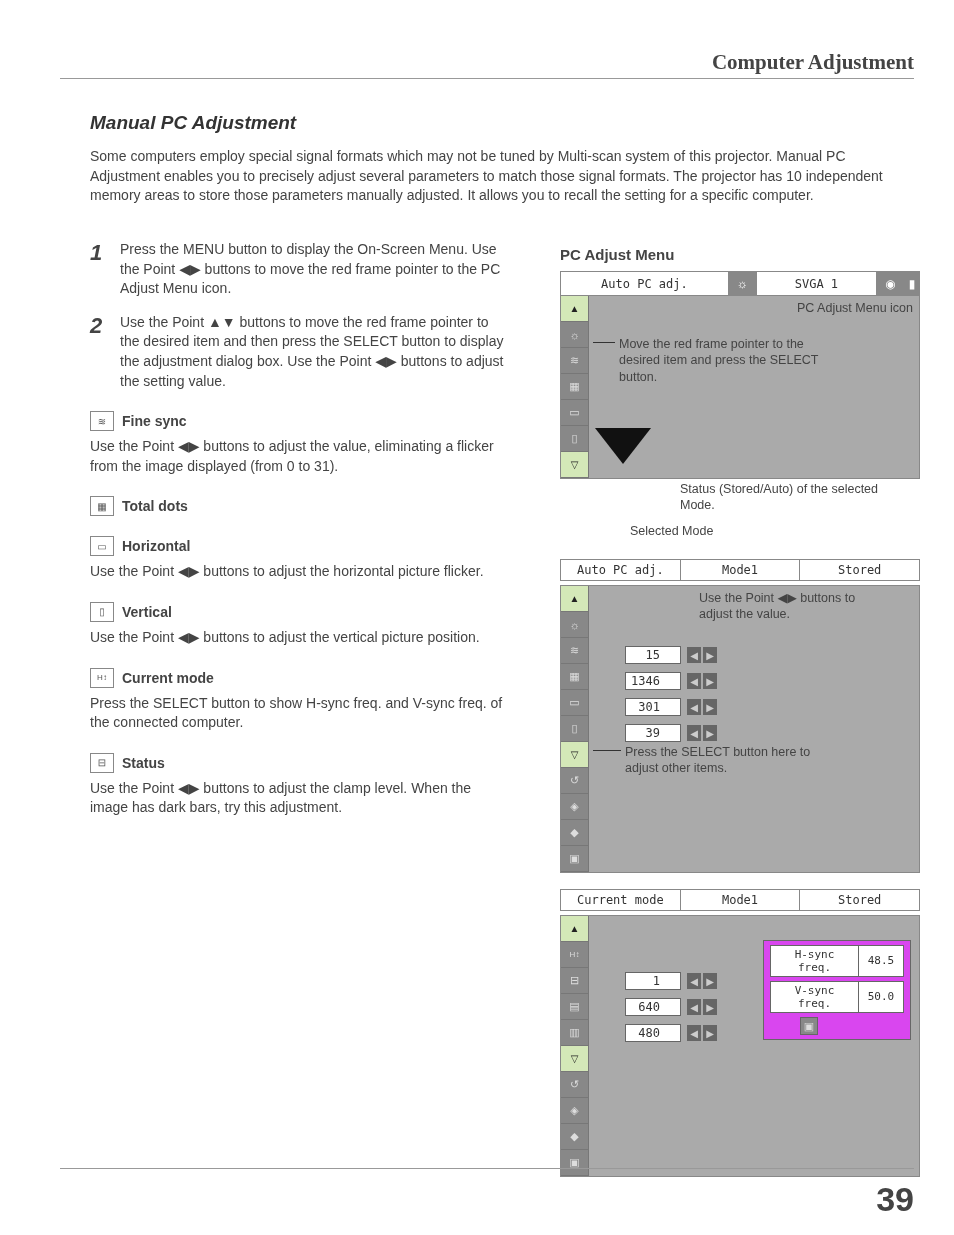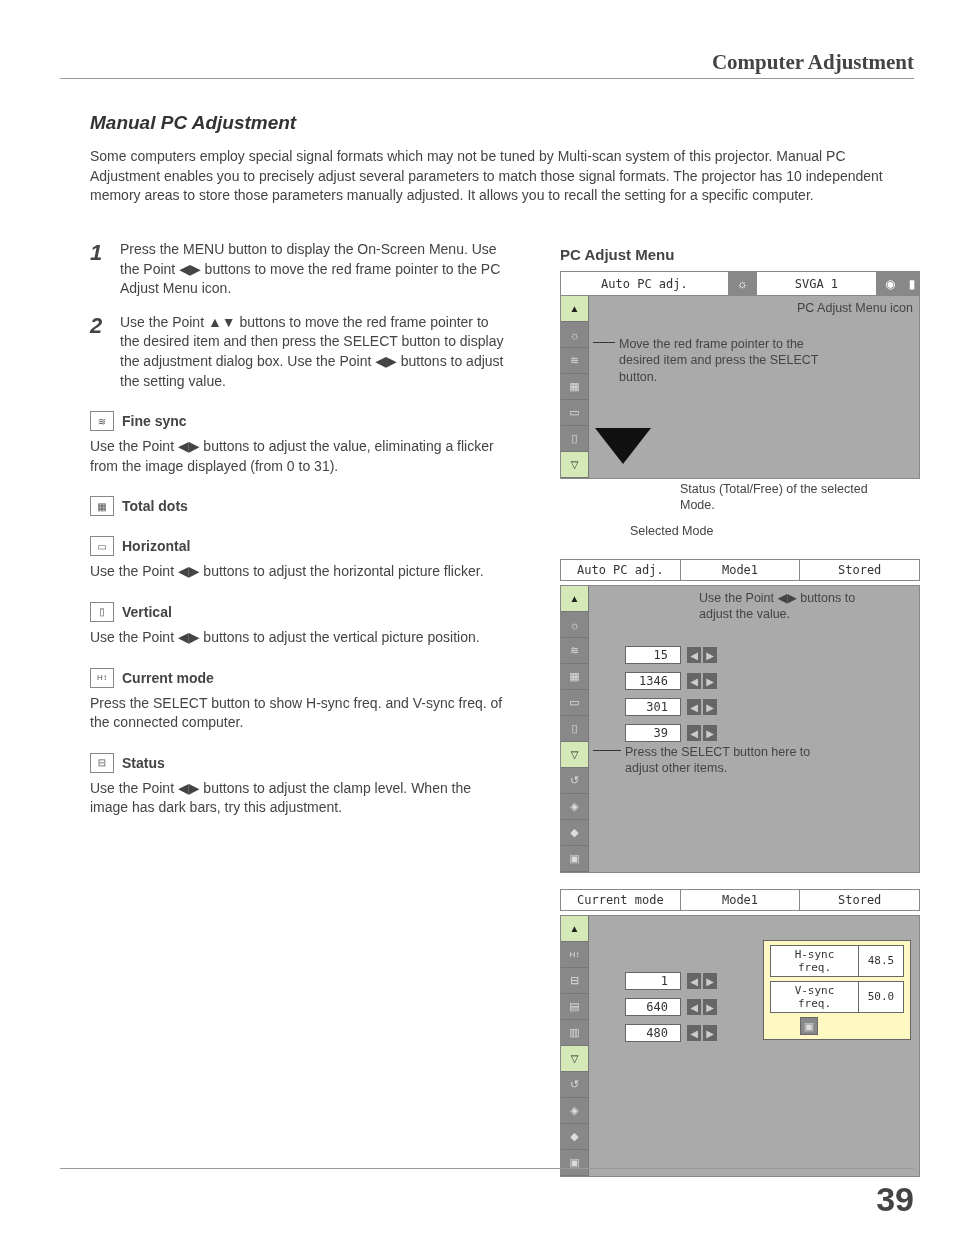--- a/index.html
+++ b/index.html
@@ -185,21 +185,21 @@
     display: flex;
     align-items: center;
     height: 26px;
   }
   .value-box {
     width: 56px;
     height: 18px;
     background: #fff;
     border: 1px solid #666;
     text-align: right;
-    padding-right: 12px;
+    padding-right: 20px;
     font-family: monospace;
     font-size: 12px;
     line-height: 16px;
     margin-left: 30px;
   }
   .lr-arrows {
     margin-left: 6px;
     display: flex;
     gap: 2px;
   }
@@ -268,21 +268,21 @@
   }
   .footer-line {
     position: absolute;
     bottom: 66px;
     left: 60px;
     right: 40px;
     border-top: 1px solid #999;
   }
   .sync-info-panel {
     border:1px solid #666;
-    background:#fef9c3;
+    background:#d946ef;
     padding:4px 6px;
     width:148px;
   }
   .quit-icon {
     width:18px;height:18px;border:1px solid #666;background:#888;
     display:inline-flex;align-items:center;justify-content:center;
     font-size:11px;color:#ddd;margin-left:30px;
   }
 </style>
 </head>
@@ -383,21 +383,21 @@
           <div class="side-icon arrow">▽</div>
         </div>
         <div class="panel-content">
           <div class="anno" style="top:4px; right:6px;">PC Adjust Menu icon</div>
           <div class="anno" style="top:40px; left:30px; width:200px;">Move the red frame pointer to the desired item and press the SELECT button.</div>
           <div style="position:absolute;top:46px;left:4px;width:22px;border-top:1px solid #333;"></div>
           <div class="big-arrow" style="top:132px; left:6px;"></div>
         </div>
       </div>
     </div>
-    <div class="anno" style="top:210px; left:120px; width:200px;">Status (Total/Free) of the selected Mode.</div>
+    <div class="anno" style="top:210px; left:120px; width:200px;">Status (Stored/Auto) of the selected Mode.</div>
     <div class="anno" style="top:252px; left:70px;">Selected Mode</div>
     <div class="status-bar" style="margin-top:80px;">
       <div class="status-cell">Auto PC adj.</div>
       <div class="status-cell">Mode1</div>
       <div class="status-cell">Stored</div>
     </div>
   </div>
 
   <div class="panel" style="position:relative;">
     <div class="panel-body" style="min-height:260px;">

